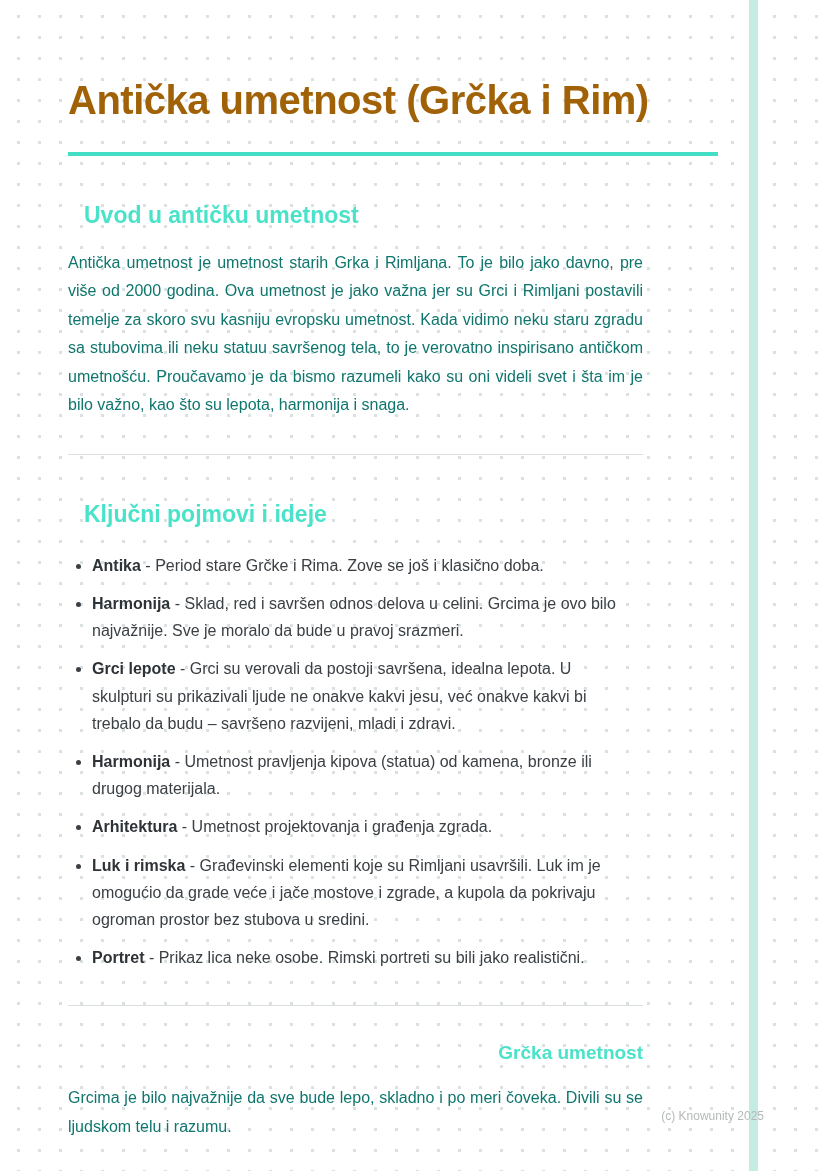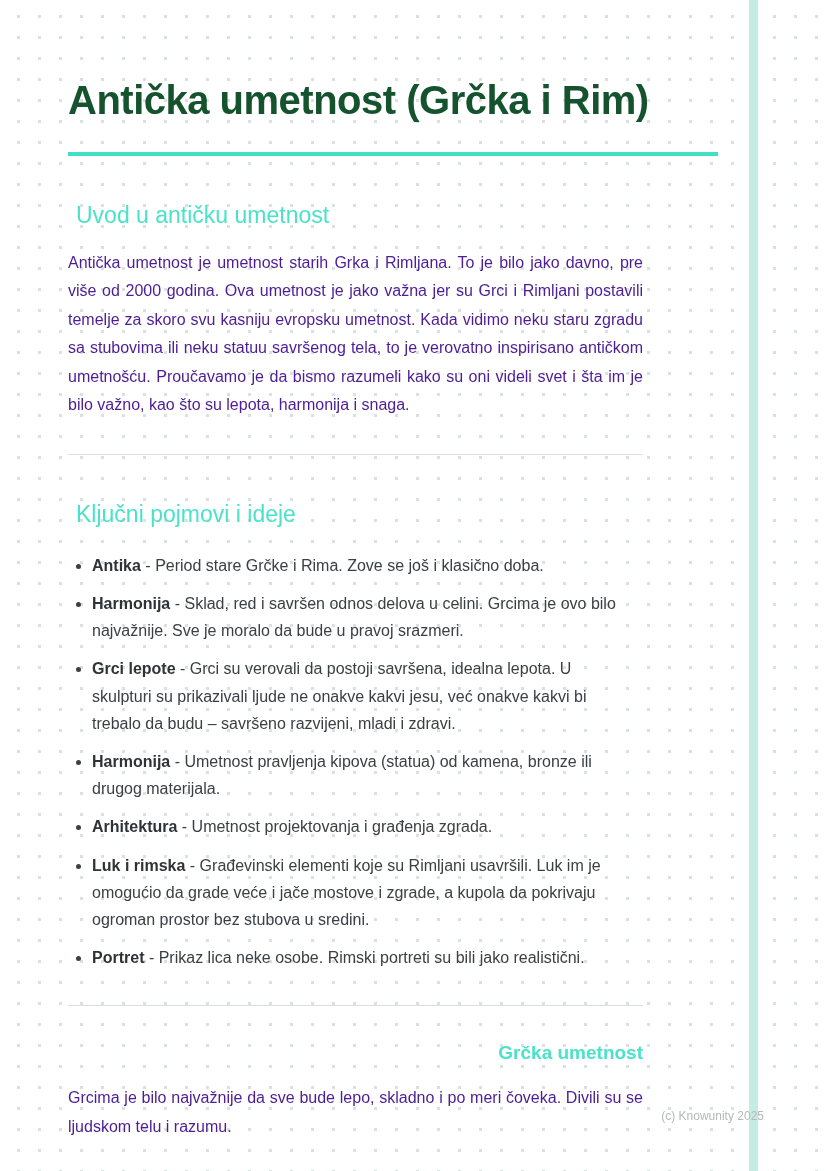--- a/index.html
+++ b/index.html
@@ -35,47 +35,47 @@
     width: 575px;
     z-index: 2;
   }
   .doc-title {
     margin: 74px 0 0 0;
     width: 620px;
     font-size: 40px;
     line-height: 1.3;
     font-weight: 700;
     letter-spacing: -0.5px;
-    color: #14532d;
+    color: #a16207;
   }
   .title-rule {
     width: 650px;
     height: 4px;
     background: #42dfc5;
     margin-top: 26px;
     border: none;
   }
   .section-heading {
-    margin: 46px 0 0 8px;
+    margin: 46px 0 0 16px;
     font-size: 23px;
-    font-weight: 400;
+    font-weight: 700;
     color: #4ae2c9;
   }
   .sub-heading {
     margin: 36px 0 0 0;
     font-size: 19px;
     font-weight: 700;
     color: #4ae2c9;
     text-align: right;
   }
   .body-text {
     margin: 20px 0 0 0;
     font-size: 16px;
     line-height: 1.78;
-    color: #4c1d95;
+    color: #0f766e;
     text-align: justify;
   }
   .divider {
     border: none;
     border-top: 1px solid #dcdfde;
     margin: 34px 0 0 0;
     width: 575px;
   }
   ul.term-list {
     margin: 24px 16px 0 0;

